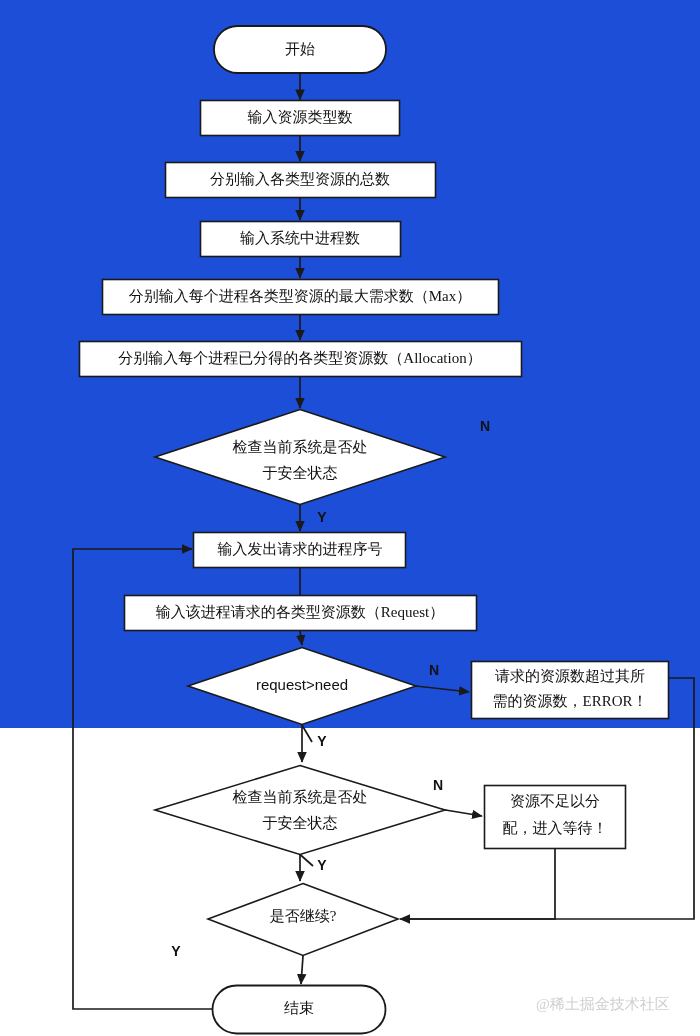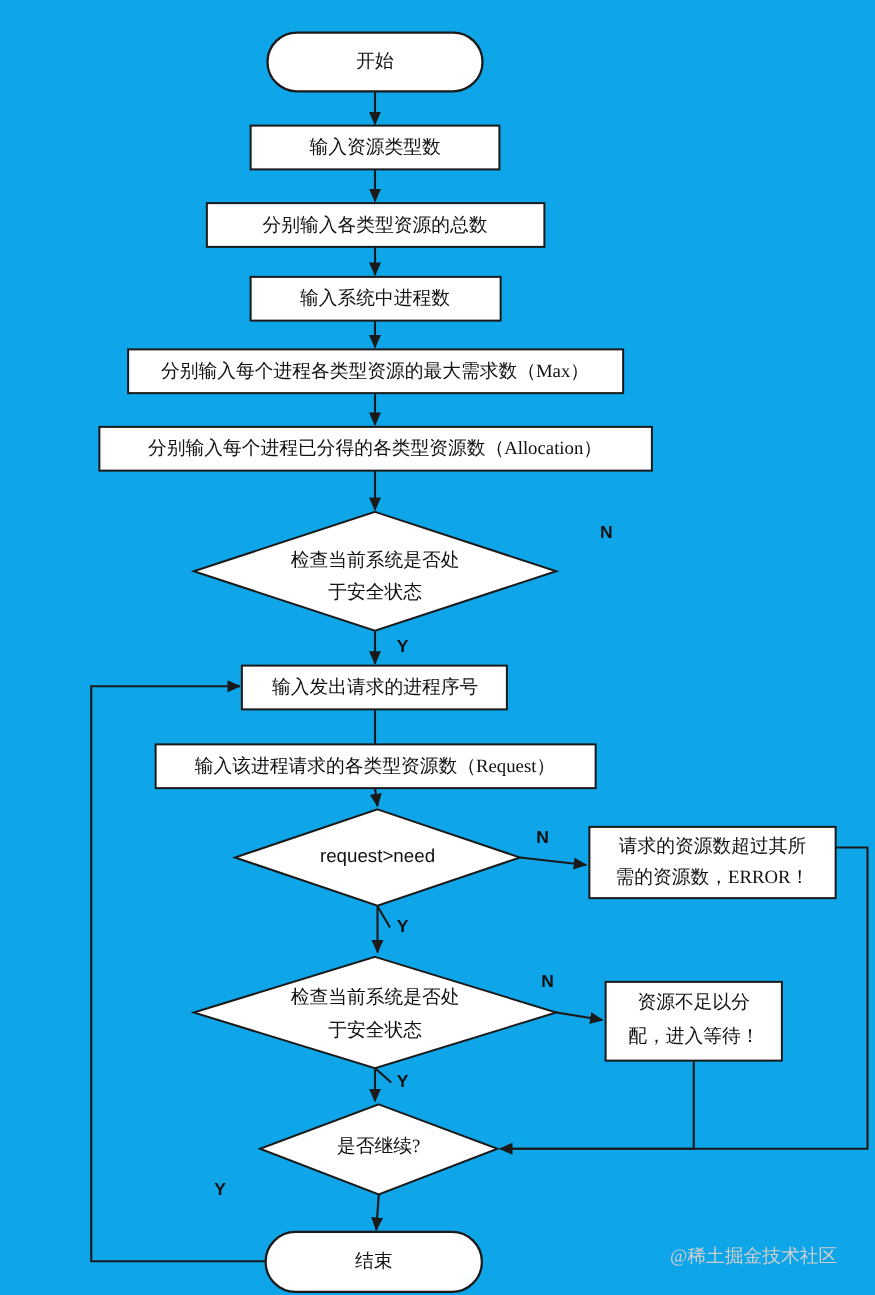--- a/index.html
+++ b/index.html
@@ -9,22 +9,22 @@
   }
   body {
     width: 700px;
     height: 1036px;
     font-family: "Liberation Serif", "DejaVu Serif", serif;
     overflow: hidden;
   }
   #flowchart-root {
     position: relative;
     width: 700px;
-    height: 1036px;
-    background: #0ea5e9;
+    height: 728px;
+    background: #1d4ed8;
   }
   svg#flow-svg {
     display: block;
     width: 700px;
     height: 1036px;
   }
   .node-shape {
     fill: #ffffff;
     stroke: #1a1a1a;
     stroke-width: 1.6;

